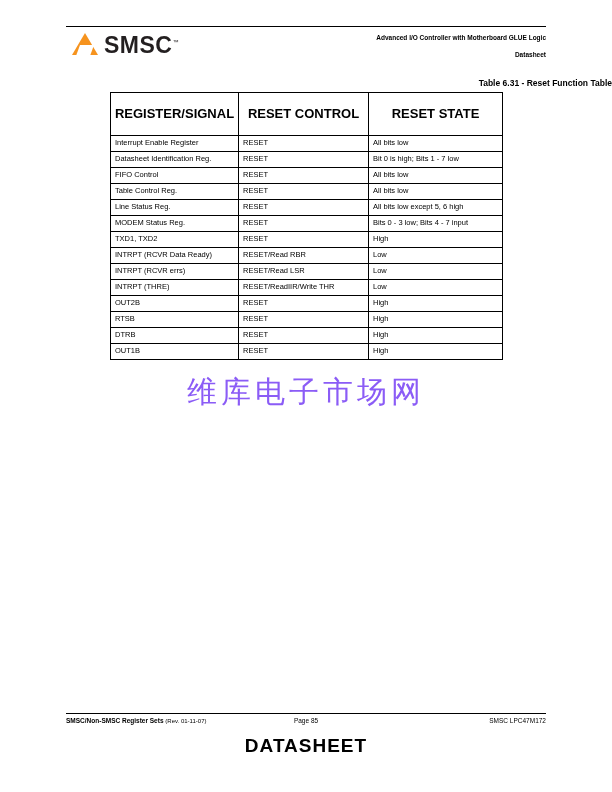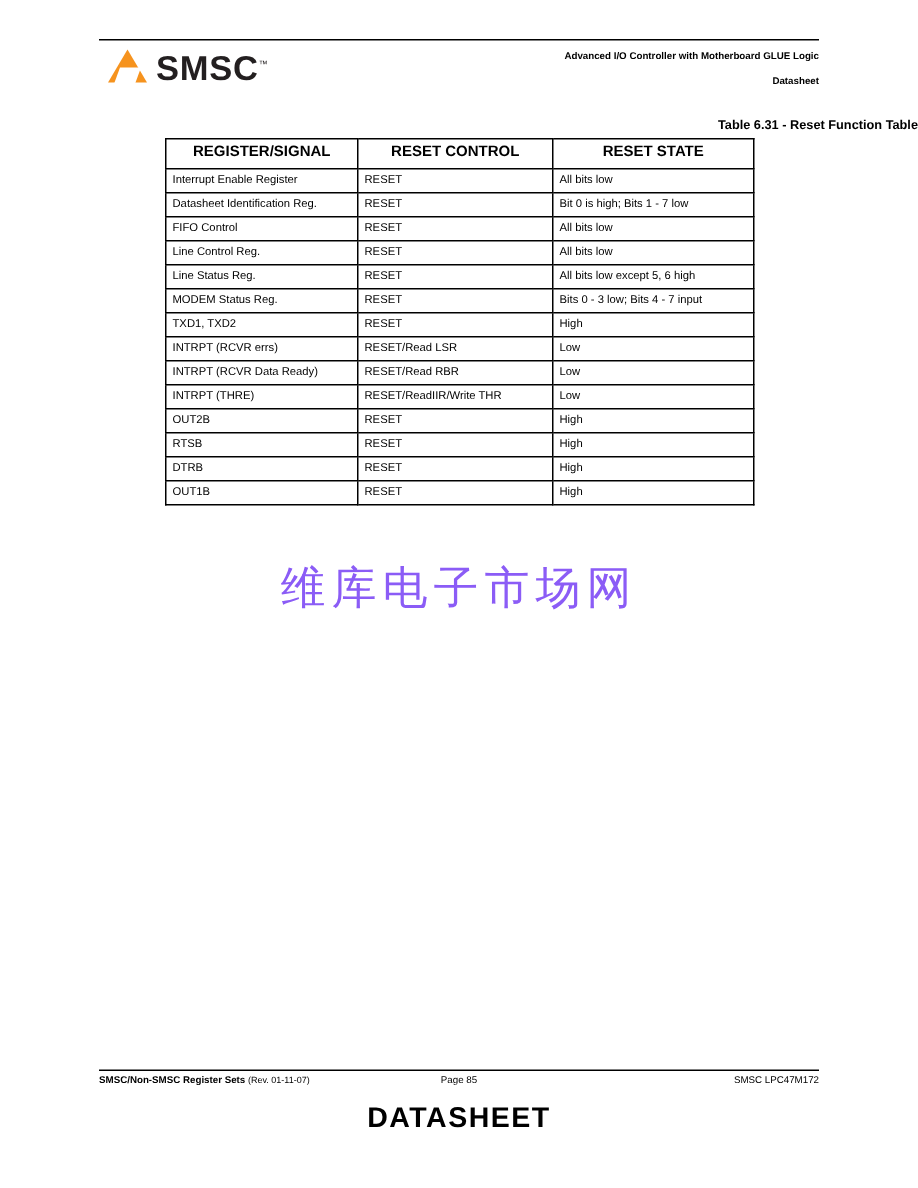--- a/index.html
+++ b/index.html
@@ -120,22 +120,22 @@
     padding: 2px 3px 2px 4px;
     vertical-align: top;
     line-height: 1.25;
     font-weight: normal;
     text-align: left;
     height: 11px;
   }
   .tbl thead th {
     text-align: center;
     font-weight: bold;
-    font-size: 10px;
-    padding: 3px 2px;
+    font-size: 13px;
+    padding: 13px 2px;
   }
   .col-a { width: 128px; }
   .col-b { width: 130px; }
   .col-c { width: 134px; }
   .cell-multiline { white-space: pre-line; }
 
   
   .watermark {
     position: absolute;
     left: 0;
@@ -244,47 +244,47 @@
         <td>Datasheet Identification Reg.</td>
         <td>RESET</td>
         <td>Bit 0 is high; Bits 1 - 7 low</td>
       </tr>
       <tr>
         <td>FIFO Control</td>
         <td>RESET</td>
         <td>All bits low</td>
       </tr>
       <tr>
-        <td>Line Control Reg.</td>
+        <td>Table Control Reg.</td>
         <td>RESET</td>
         <td>All bits low</td>
       </tr>
       <tr>
         <td>Line Status Reg.</td>
         <td>RESET</td>
         <td>All bits low except 5, 6 high</td>
       </tr>
       <tr>
         <td>MODEM Status Reg.</td>
         <td>RESET</td>
         <td>Bits 0 - 3 low; Bits 4 - 7 input</td>
       </tr>
       <tr>
         <td>TXD1, TXD2</td>
         <td>RESET</td>
         <td>High</td>
+      </tr>
+      <tr>
+        <td>INTRPT (RCVR Data Ready)</td>
+        <td>RESET/Read RBR</td>
+        <td>Low</td>
       </tr>
       <tr>
         <td>INTRPT (RCVR errs)</td>
         <td>RESET/Read LSR</td>
-        <td>Low</td>
-      </tr>
-      <tr>
-        <td>INTRPT (RCVR Data Ready)</td>
-        <td>RESET/Read RBR</td>
         <td>Low</td>
       </tr>
       <tr>
         <td>INTRPT (THRE)</td>
         <td>RESET/ReadIIR/Write THR</td>
         <td>Low</td>
       </tr>
       <tr>
         <td>OUT2B</td>
         <td>RESET</td>

